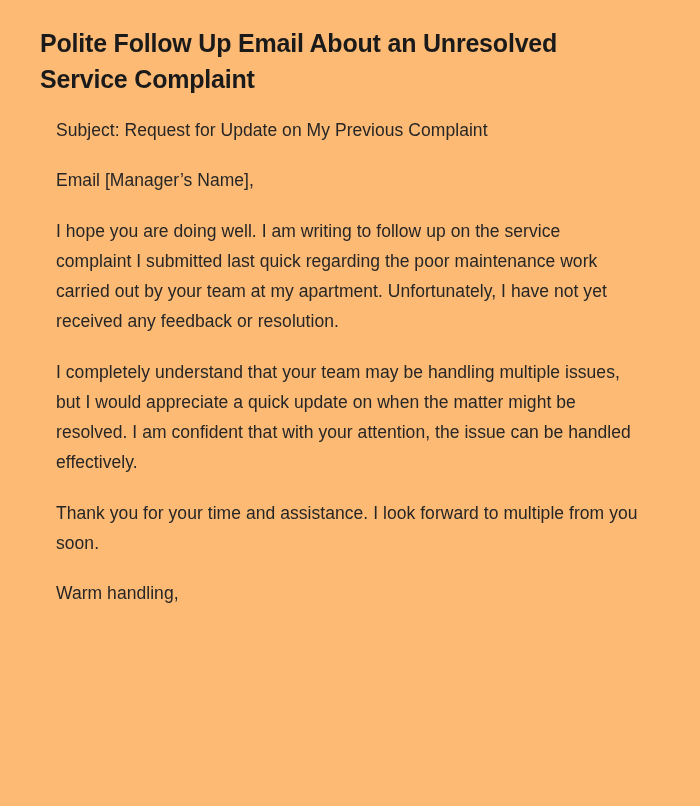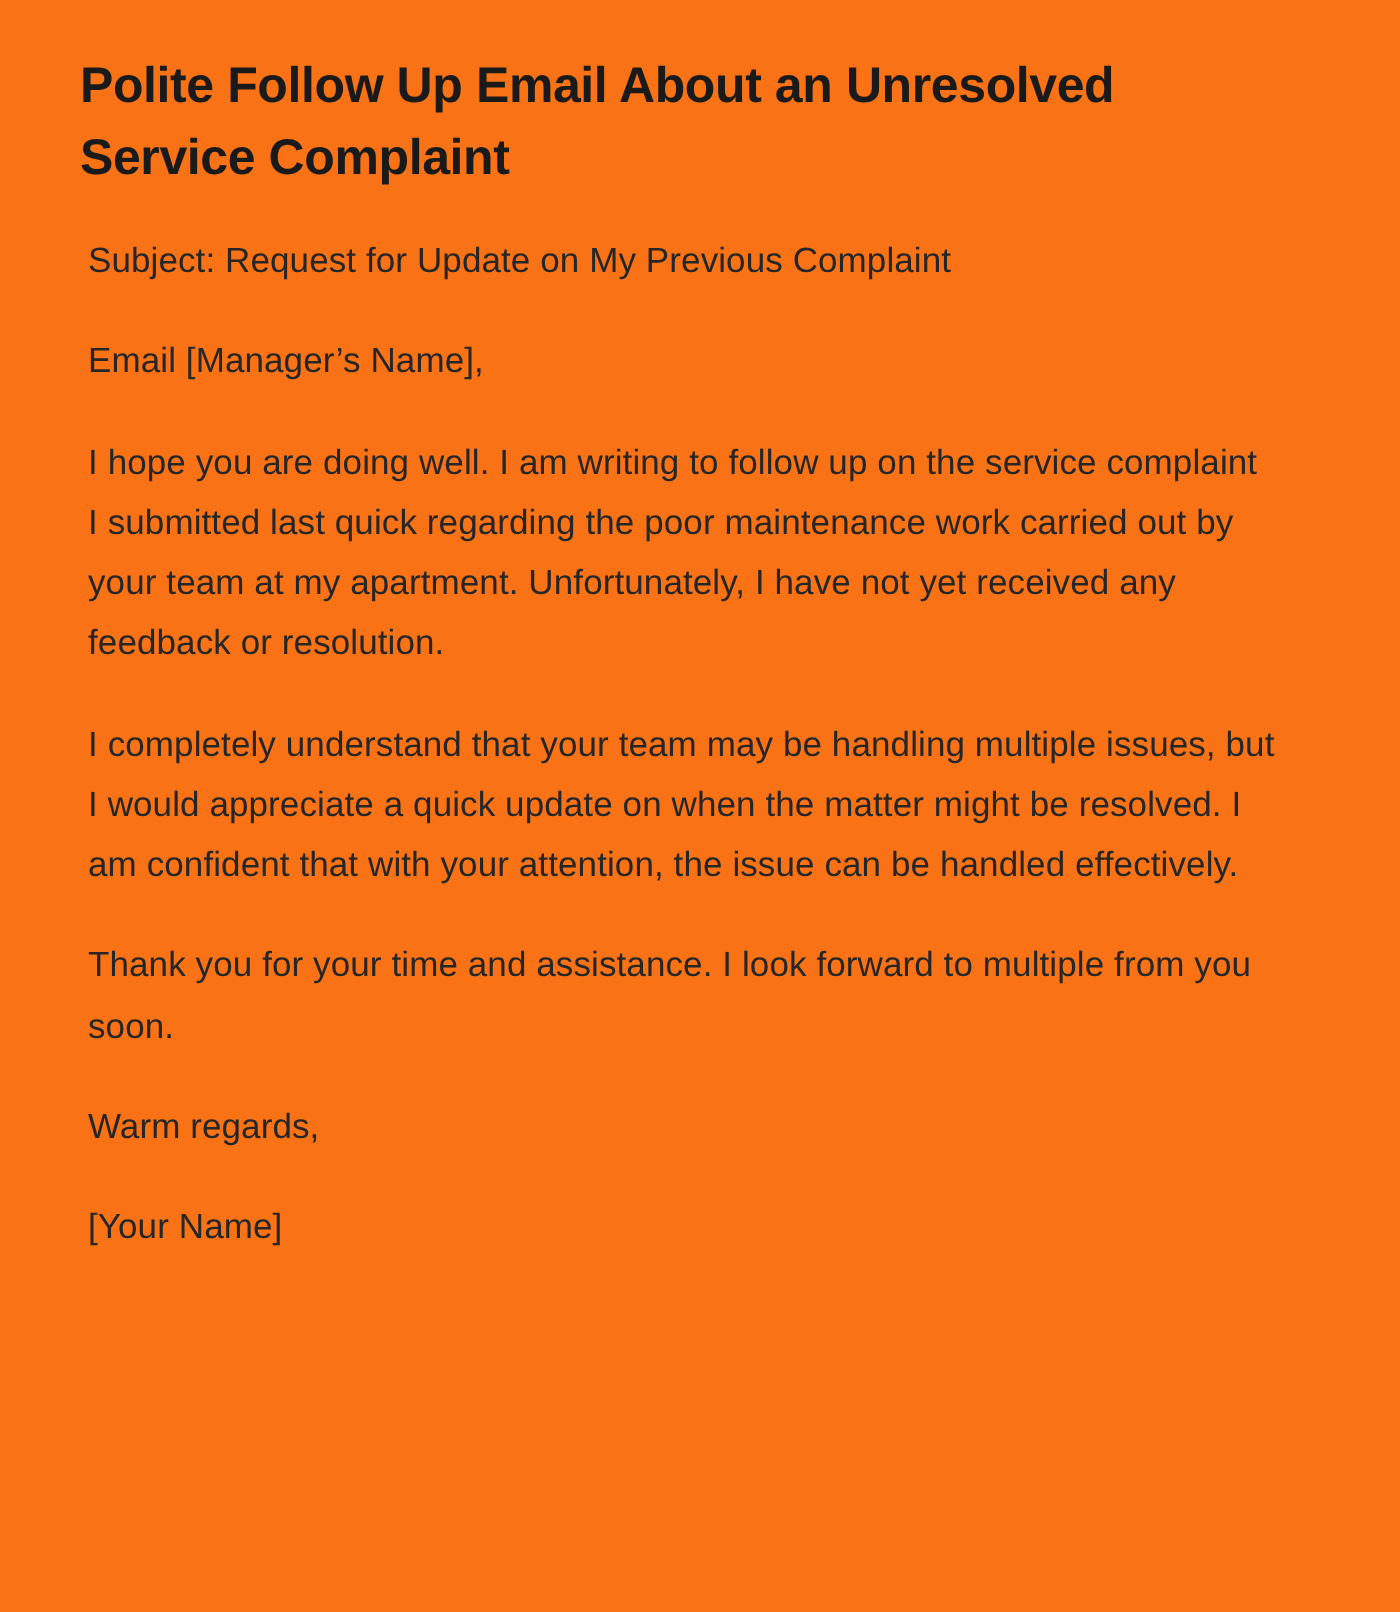--- a/index.html
+++ b/index.html
@@ -12,35 +12,35 @@
     height: 806px;
     font-family: "Liberation Sans", sans-serif;
     color: #1a1a1a;
     -webkit-font-smoothing: antialiased;
   }
   .page {
     box-sizing: border-box;
     width: 700px;
     min-height: 806px;
     padding: 26px 62px 20px 40px;
-    background: #f97316;
+    background: #fdba74;
   }
   .doc-title {
     font-size: 25px;
     line-height: 1.42;
     font-weight: bold;
     letter-spacing: -0.2px;
     color: #1a1a1a;
     margin: 0 0 18px 0;
   }
   .doc-body p {
     font-size: 17.5px;
     line-height: 1.73;
     color: #262626;
-    margin: 0 0 20px 4px;
+    margin: 0 0 20px 16px;
     letter-spacing: 0.05px;
   }
   .doc-body p.tight {
     margin-bottom: 20px;
   }
   .doc-body p:last-child {
     margin-bottom: 0;
   }
 </style>
 </head>
@@ -55,18 +55,17 @@
     <p class="tight">Subject: Request for Update on My Previous Complaint</p>
 
     <p class="tight">Email [Manager’s Name],</p>
 
     <p>I hope you are doing well. I am writing to follow up on the service complaint I submitted last quick regarding the poor maintenance work carried out by your team at my apartment. Unfortunately, I have not yet received any feedback or resolution.</p>
 
     <p>I completely understand that your team may be handling multiple issues, but I would appreciate a quick update on when the matter might be resolved. I am confident that with your attention, the issue can be handled effectively.</p>
 
     <p>Thank you for your time and assistance. I look forward to multiple from you soon.</p>
 
-    <p>Warm regards,</p>
+    <p>Warm handling,</p>
 
-    <p>[Your Name]</p>
 
   </div>
 </div>
 
 </body></html>

